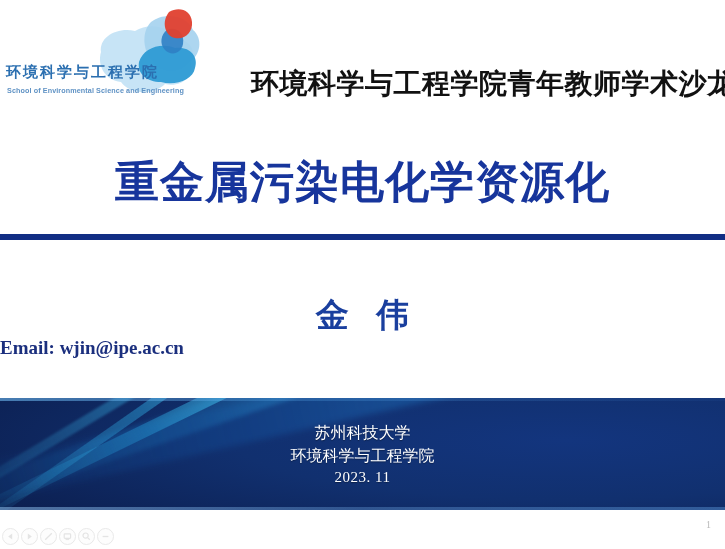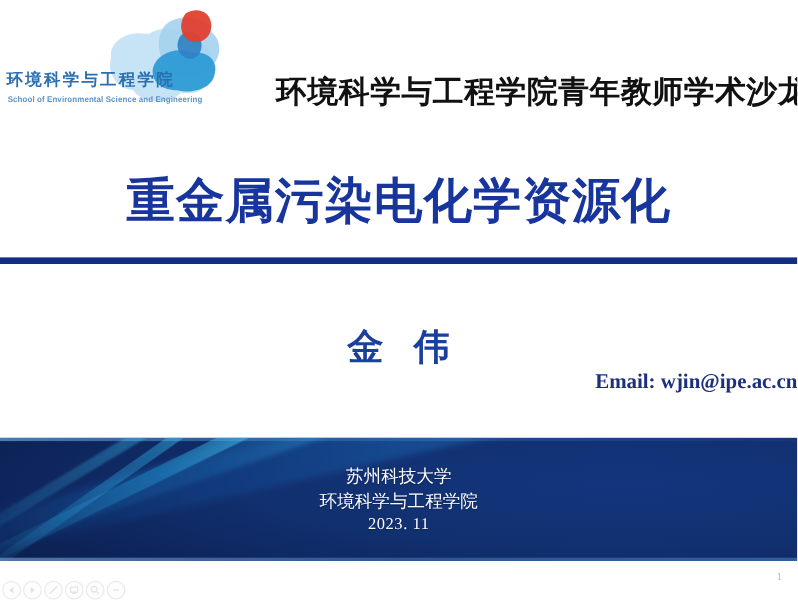--- a/index.html
+++ b/index.html
@@ -114,21 +114,21 @@
     text-indent: 8px;
     font-family: "DejaVu Sans", "Liberation Sans", sans-serif;
     white-space: nowrap;
     margin-top: 12px;
   }
   .speaker-email {
     position: absolute;
     left: 0;
     top: 337px;
     width: 725px;
-    text-align: right;
+    text-align: left;
     font-size: 19px;
     font-weight: 700;
     color: #1b2f7e;
     font-family: "Liberation Serif", "DejaVu Serif", serif;
     white-space: nowrap;
   }
 
   
   .footer-band {
     position: absolute;

